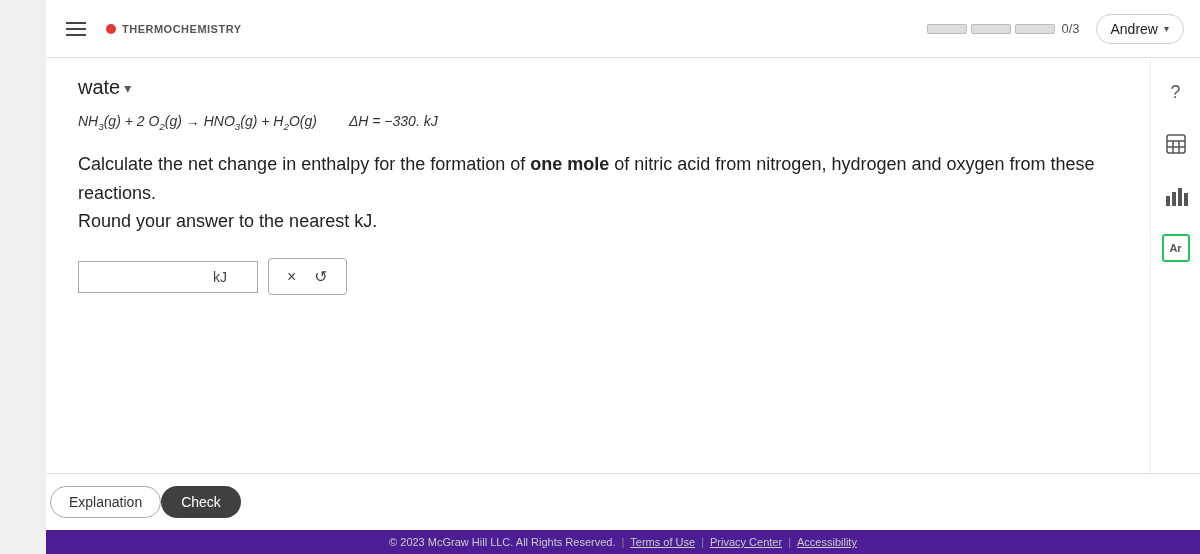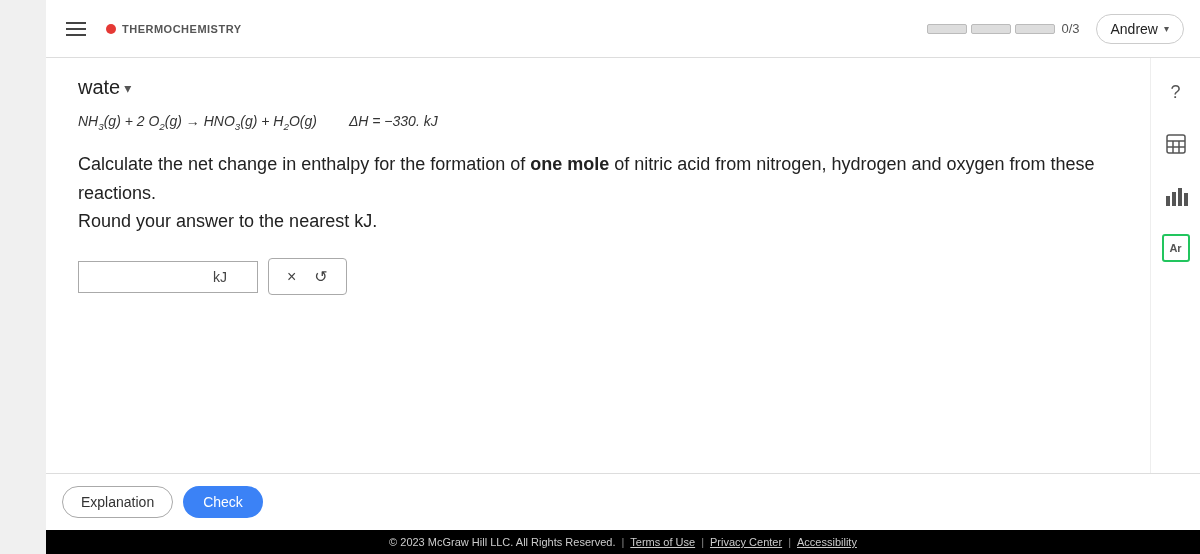--- a/index.html
+++ b/index.html
@@ -242,27 +242,26 @@
       align-items: center;
       justify-content: center;
       font-size: 11px;
       font-weight: 700;
       color: #555;
     }
     
     .bottom-bar {
       display: flex;
       align-items: center;
-      padding: 12px 16px;
+      padding: 12px 4px;
       border-top: 1px solid #ddd;
-      gap: 10px;
       background: #fff;
     }
     .bottom-footer {
-      background: #000000;
+      background: #4c1d95;
       padding: 6px 8px;
       display: flex;
       align-items: center;
       justify-content: center;
       gap: 6px;
     }
     .footer-text {
       color: #ccc;
       font-size: 11px;
     }
@@ -282,21 +281,21 @@
       padding: 7px 18px;
       background: #fff;
       cursor: pointer;
       font-size: 14px;
       color: #333;
     }
     .check-btn {
       border: none;
       border-radius: 20px;
       padding: 8px 20px;
-      background: #3b82f6;
+      background: #404040;
       cursor: pointer;
       font-size: 14px;
       color: #fff;
       font-weight: 500;
     }
     
     sub { font-size: 0.7em; }
   </style>
 </head>
 <body>

